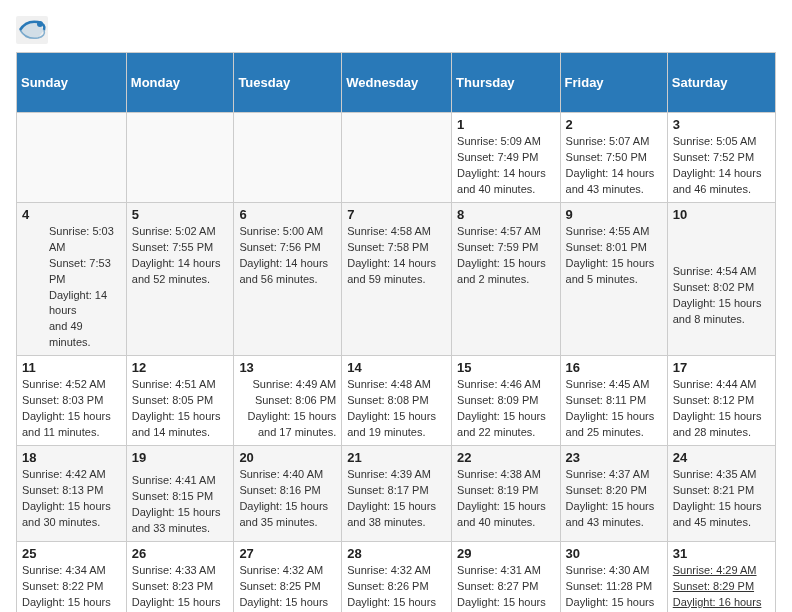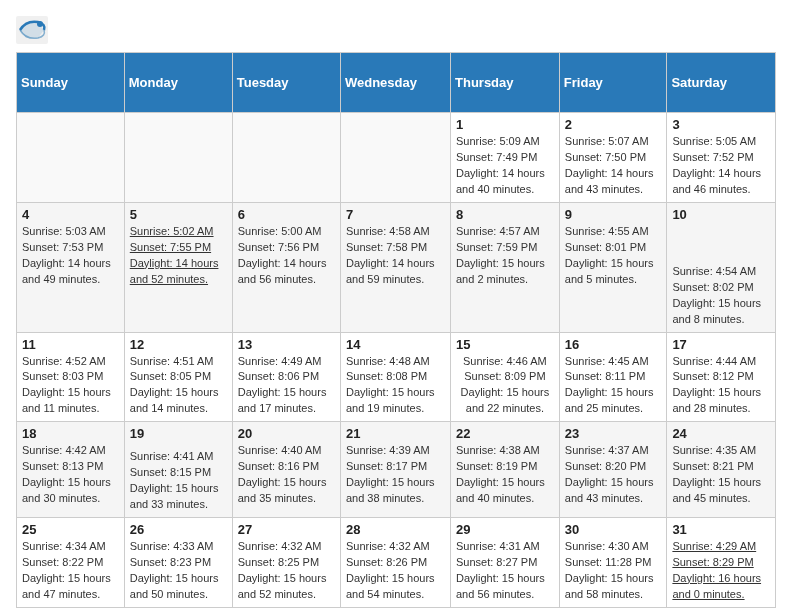--- a/index.html
+++ b/index.html
@@ -152,28 +152,28 @@
           <span class="day-num">3</span>
           <div class="day-info" style="white-space: pre-line;">Sunrise: 5:05 AM
 Sunset: 7:52 PM
 Daylight: 14 hours
 and 46 minutes.</div>
         </td>
       </tr>
       <tr>
         <td>
           <span class="day-num">4</span>
-          <div class="day-info" style="white-space: pre-line;">Sunrise: 5:03 AM
+          <div class="day-info" style="white-space: pre-line; margin-left: 27px;">Sunrise: 5:03 AM
 Sunset: 7:53 PM
 Daylight: 14 hours
 and 49 minutes.</div>
         </td>
         <td>
           <span class="day-num">5</span>
-          <div class="day-info" style="white-space: pre-line; text-decoration: underline;">Sunrise: 5:02 AM
+          <div class="day-info" style="white-space: pre-line;">Sunrise: 5:02 AM
 Sunset: 7:55 PM
 Daylight: 14 hours
 and 52 minutes.</div>
         </td>
         <td>
           <span class="day-num">6</span>
           <div class="day-info" style="white-space: pre-line;">Sunrise: 5:00 AM
 Sunset: 7:56 PM
 Daylight: 14 hours
 and 56 minutes.</div>
@@ -217,35 +217,35 @@
         </td>
         <td>
           <span class="day-num">12</span>
           <div class="day-info" style="white-space: pre-line;">Sunrise: 4:51 AM
 Sunset: 8:05 PM
 Daylight: 15 hours
 and 14 minutes.</div>
         </td>
         <td>
           <span class="day-num">13</span>
-          <div class="day-info" style="white-space: pre-line;">Sunrise: 4:49 AM
+          <div class="day-info" style="white-space: pre-line; text-align: right;">Sunrise: 4:49 AM
 Sunset: 8:06 PM
 Daylight: 15 hours
 and 17 minutes.</div>
         </td>
         <td>
           <span class="day-num">14</span>
           <div class="day-info" style="white-space: pre-line;">Sunrise: 4:48 AM
 Sunset: 8:08 PM
 Daylight: 15 hours
 and 19 minutes.</div>
         </td>
         <td>
           <span class="day-num">15</span>
-          <div class="day-info" style="white-space: pre-line; text-align: center;">Sunrise: 4:46 AM
+          <div class="day-info" style="white-space: pre-line;">Sunrise: 4:46 AM
 Sunset: 8:09 PM
 Daylight: 15 hours
 and 22 minutes.</div>
         </td>
         <td>
           <span class="day-num">16</span>
           <div class="day-info" style="white-space: pre-line;">Sunrise: 4:45 AM
 Sunset: 8:11 PM
 Daylight: 15 hours
 and 25 minutes.</div>

